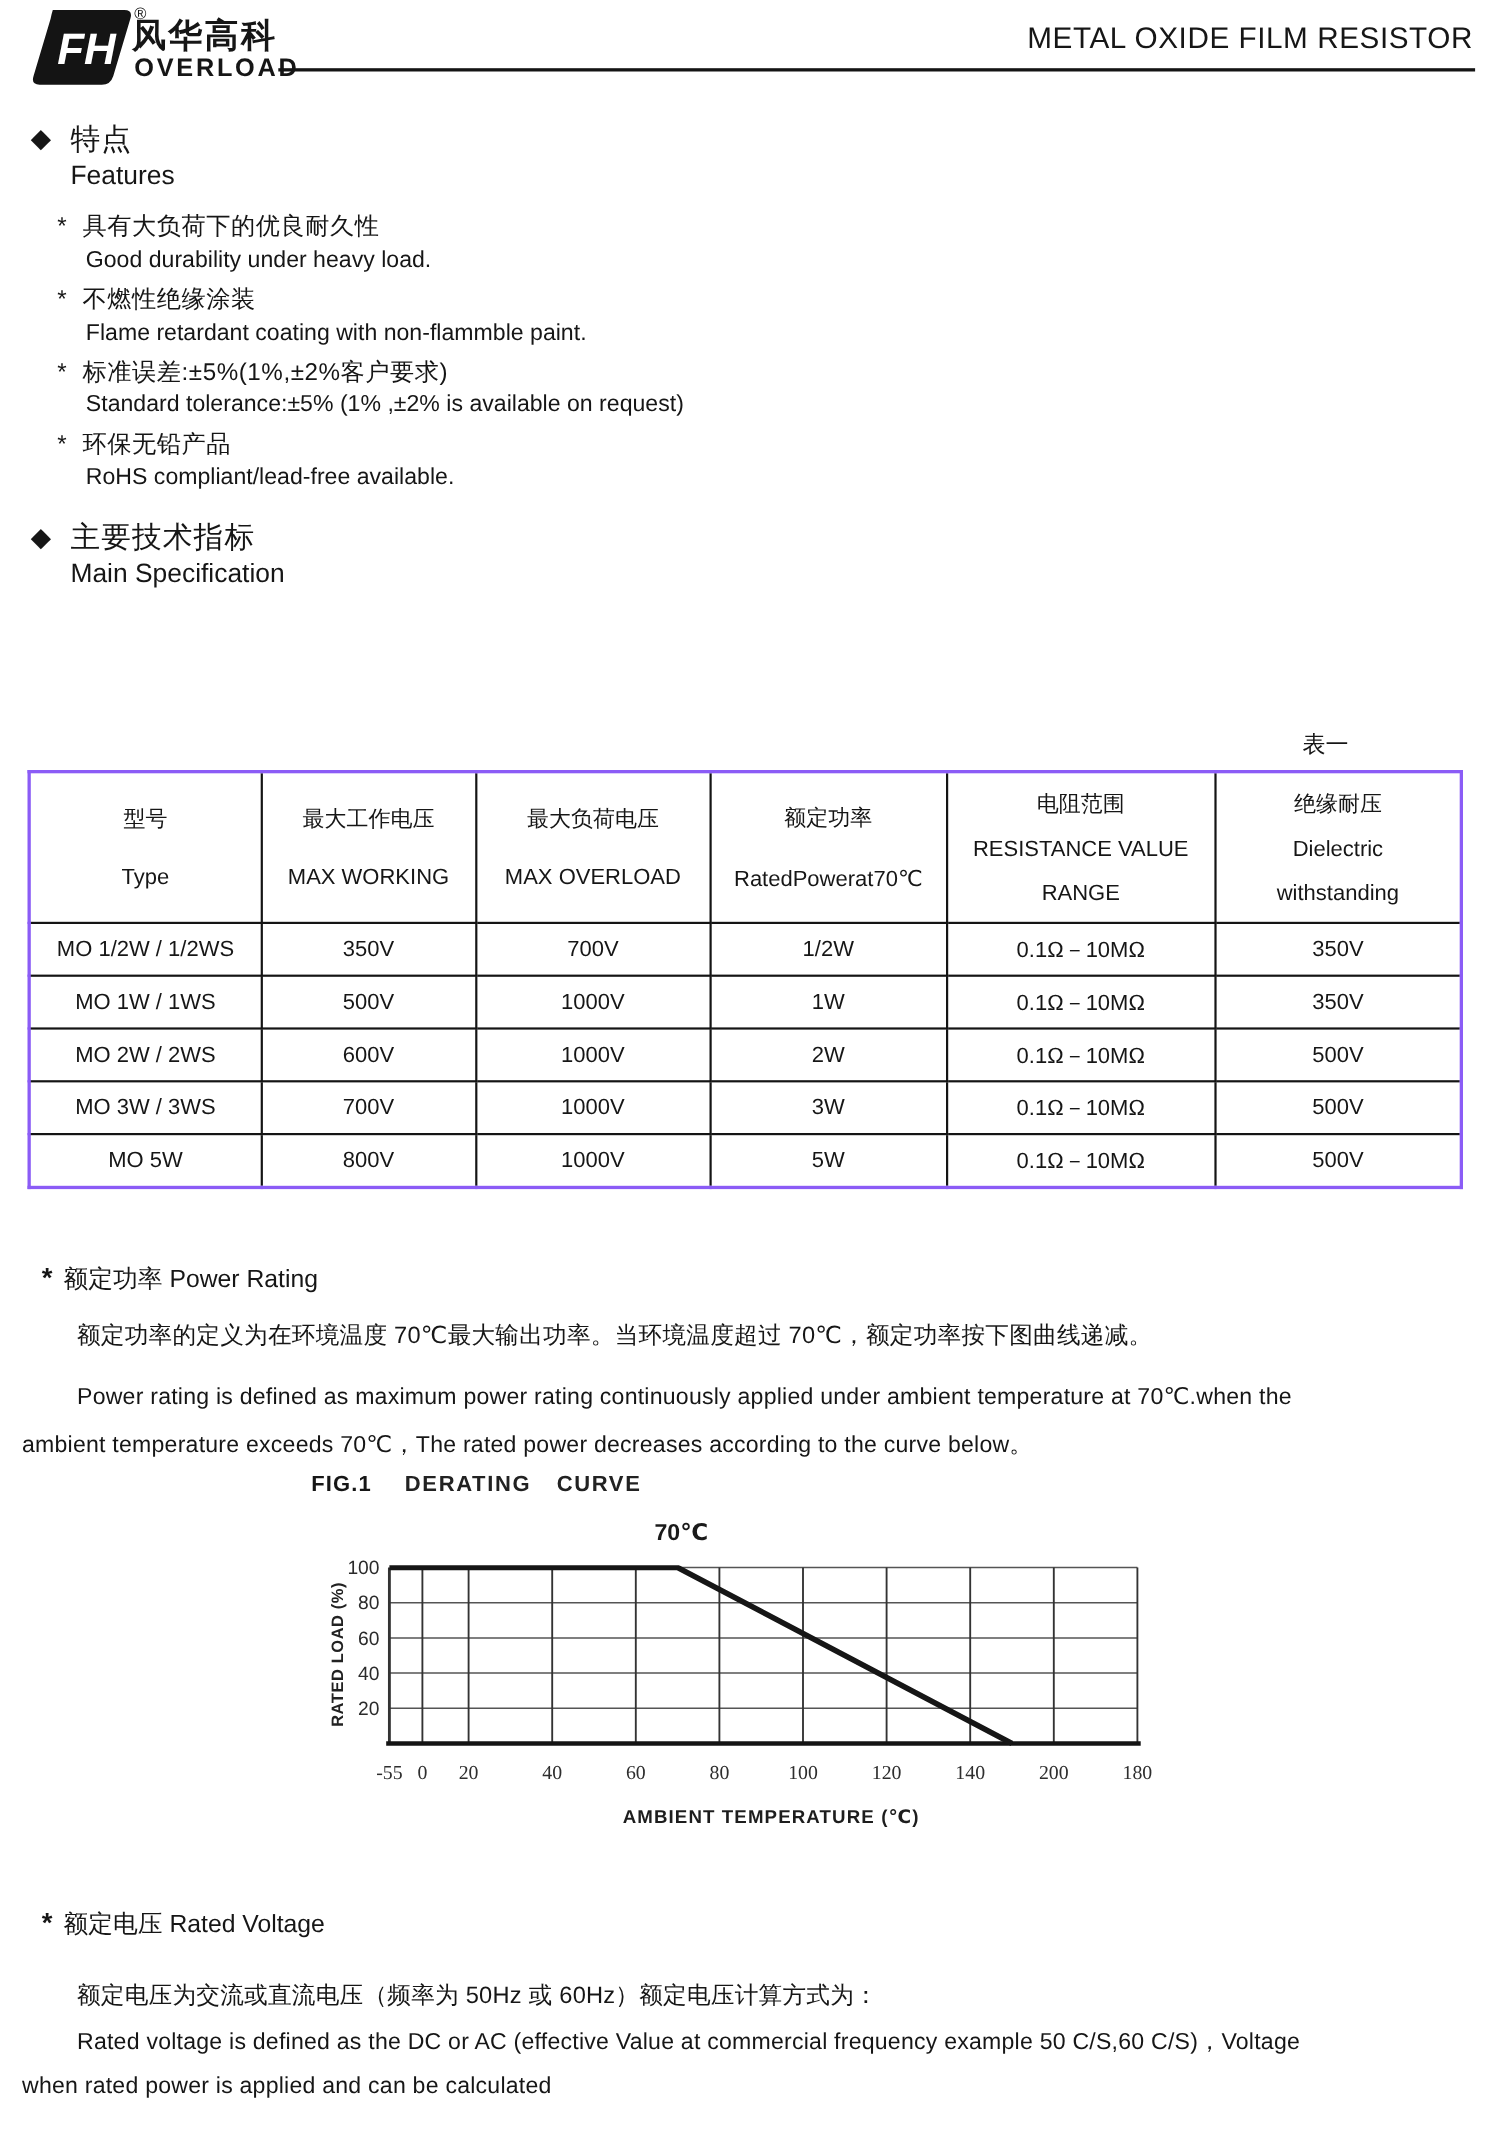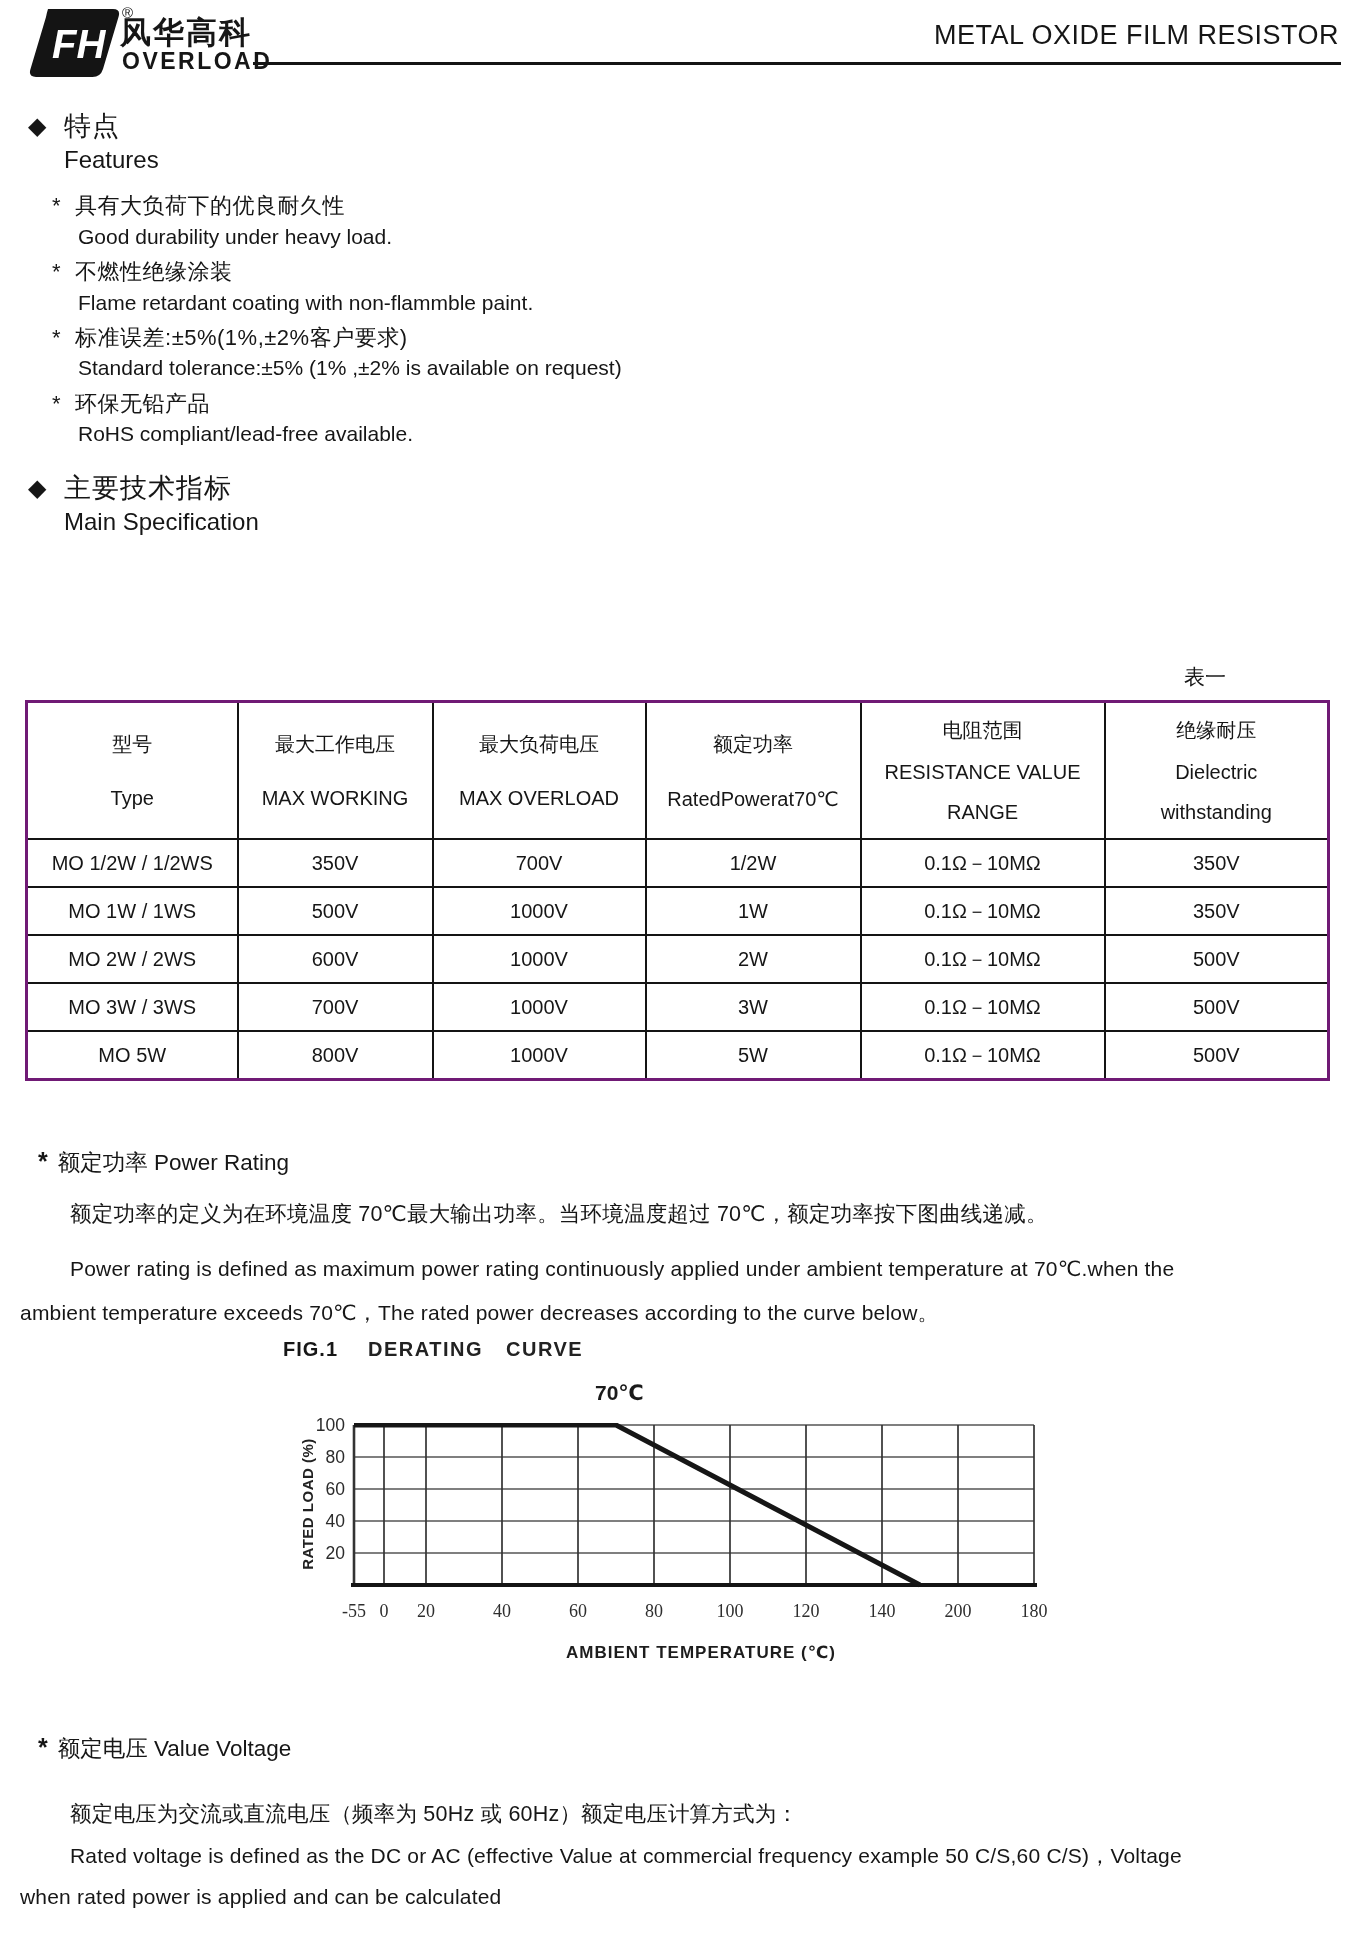--- a/index.html
+++ b/index.html
@@ -24,21 +24,21 @@
   .feat-line-cn{font-size:22px;letter-spacing:0.5px;}
   .feat-line-en{font-size:21px;}
   .ast{font-weight:normal;margin-right:14px;}
   
   .tbl-label{font-size:21px;}
   table.spec{border-collapse:collapse;table-layout:fixed;}
   table.spec th,table.spec td{
     border:2px solid #141414;text-align:center;vertical-align:middle;
     font-weight:normal;padding:0;
   }
-  table.spec{border:3px solid #701a75;}
+  table.spec{border:3px solid #8b5cf6;}
   table.spec td{font-size:20px;height:46px;}
   table.spec th{height:135px;font-size:20px;}
   .hcell{display:flex;flex-direction:column;align-items:center;justify-content:center;}
   .hcell.two{gap:29px;}
   .hcell.three{gap:17px;}
   
   .para{font-size:21px;letter-spacing:0.2px;}
   .para-cn{font-size:21.5px;}
   .sec-star{font-size:22.5px;}
   .sec-star .ast{font-size:25px;font-weight:bold;margin-right:10px;}
@@ -239,18 +239,18 @@
       <span class="xtick" style="left: 205px;">60</span>
       <span class="xtick" style="left: 281px;">80</span>
       <span class="xtick" style="left: 357px;">100</span>
       <span class="xtick" style="left: 433px;">120</span>
       <span class="xtick" style="left: 509px;">140</span>
       <span class="xtick" style="left: 585px;">200</span>
       <span class="xtick" style="left: 661px;">180</span>
     </div>
   <div class="abs xlab">AMBIENT TEMPERATURE (℃)</div>
 
-  <div class="abs sec-star" style="left:38px;top:1733px;"><span class="ast">*</span><span>额定电压 Value Voltage</span></div>
+  <div class="abs sec-star" style="left:38px;top:1733px;"><span class="ast">*</span><span>额定电压 Rated Voltage</span></div>
   <div class="abs para para-cn" style="left:70px;top:1799px;">额定电压为交流或直流电压（频率为 50Hz 或 60Hz）额定电压计算方式为：</div>
   <div class="abs para" style="left:70px;top:1842px;">Rated voltage is defined as the DC or AC (effective Value at commercial frequency example 50 C/S,60 C/S)，Voltage</div>
   <div class="abs para" style="left:20px;top:1885px;">when rated power is applied and can be calculated</div>
 
 </div>
 
 </body></html>

